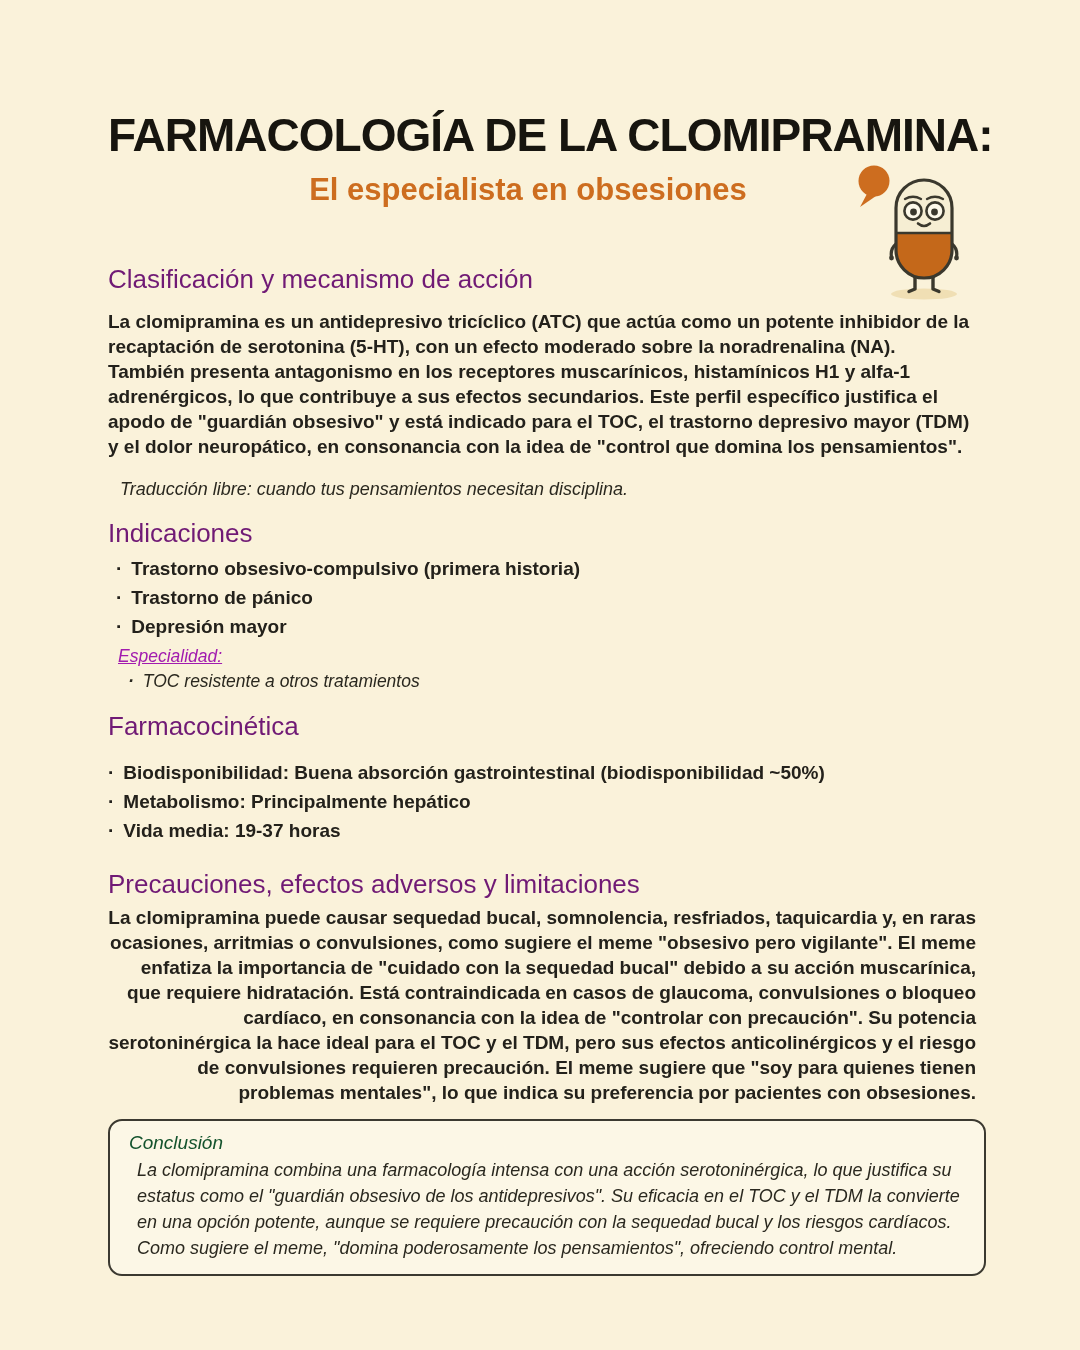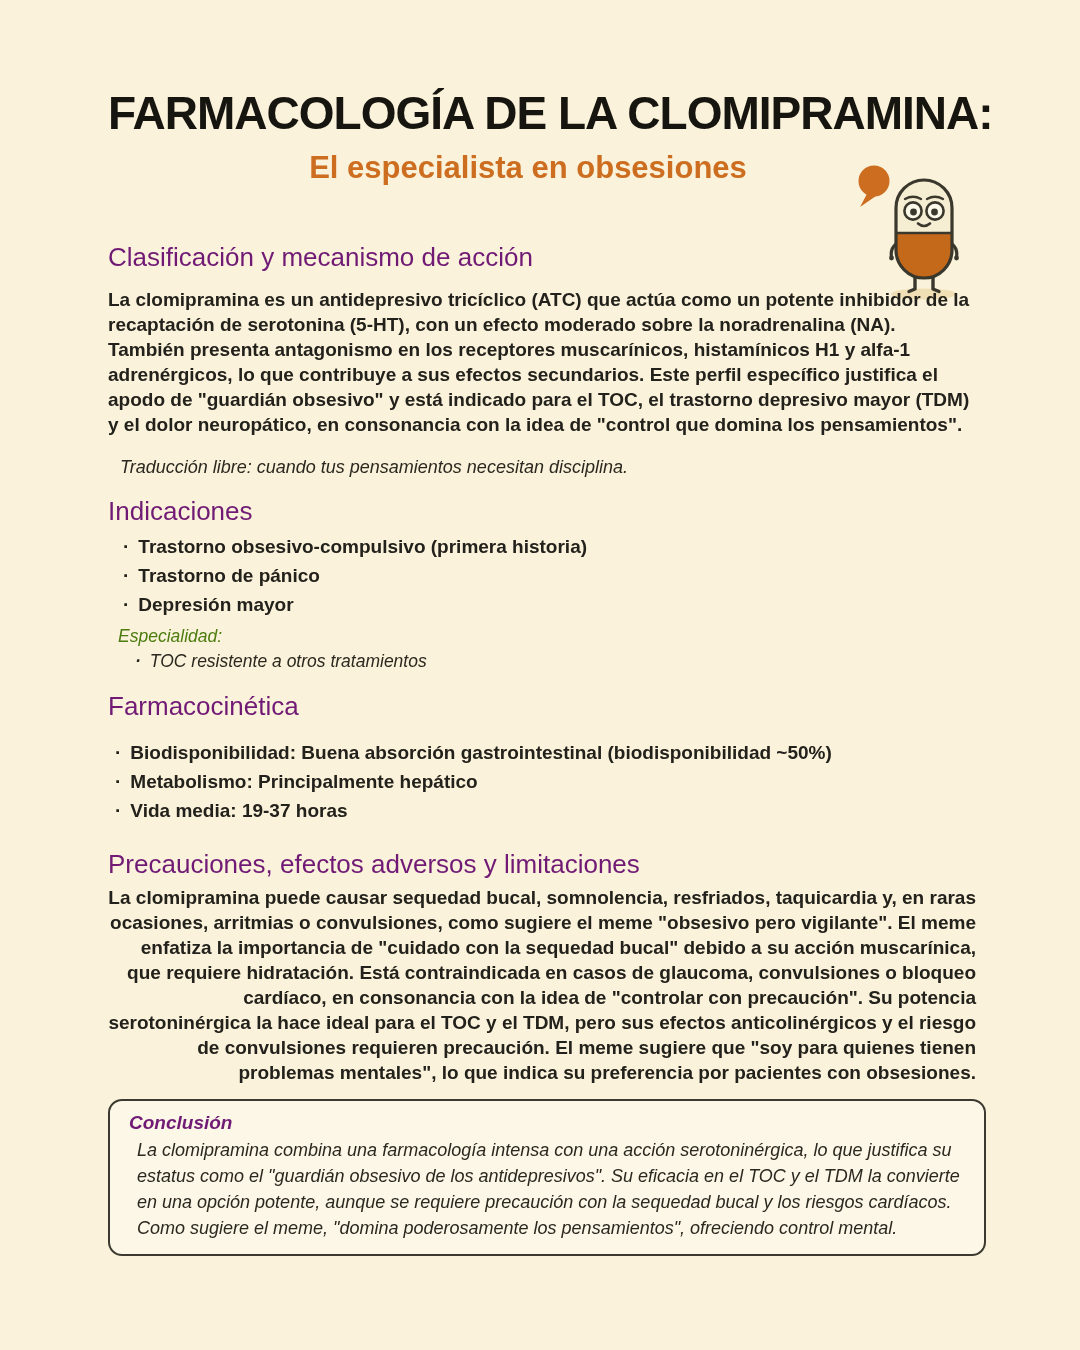--- a/index.html
+++ b/index.html
@@ -8,21 +8,21 @@
     width: 1080px;
     height: 1350px;
     background: #faf2da;
     font-family: "Liberation Sans", sans-serif;
     color: #23211b;
     overflow: hidden;
   }
   .content {
     position: absolute;
     left: 108px;
-    top: 86px;
+    top: 108px;
     width: 868px;
   }
   h1.title {
     margin: 0;
     font-size: 46px;
     line-height: 1.18;
     font-weight: 800;
     letter-spacing: -1px;
     color: #17150f;
     white-space: nowrap;
@@ -53,41 +53,42 @@
     font-size: 18px;
     font-style: italic;
     font-weight: 500;
     color: #2a281f;
   }
   .sec-classification { margin-top: 56px; }
   .sec-classification p.body { margin-top: 14px; }
 
   .sec-indications { margin-top: 18px; }
   ul.plain {
-    margin: 7px; padding: 0; list-style: none;
+    margin: 0; padding: 0; list-style: none;
   }
   ul.ind-list { margin-top: 5px; padding-left: 8px; }
   ul.ind-list li,
   ul.pk-list li {
     font-size: 19px;
     font-weight: 600;
     line-height: 29px;
     color: #23211b;
   }
   ul.plain li::before {
     content: "\00B7";
     font-weight: 800;
     margin-right: 9px;
   }
   .specialty { margin-top: 5px; padding-left: 10px; }
   .specialty-label {
     font-size: 17.5px;
     font-style: italic;
     font-weight: 500;
-    color: #4d7c0f;
+    color: #a21caf;
+    text-decoration: underline;
   }
   ul.specialty-list { padding-left: 10px; margin-top: 2px; }
   ul.specialty-list li {
     font-size: 17.5px;
     font-style: italic;
     font-weight: 500;
     line-height: 24px;
     color: #2a281f;
   }
 
@@ -100,23 +101,23 @@
   .conclusion-box {
     margin-top: 14px;
     width: 836px;
     background: #fcf7e6;
     border: 2px solid #3b3930;
     border-radius: 14px;
     padding: 11px 19px 13px 19px;
   }
   .conclusion-title {
     font-size: 19px;
-    font-weight: 700;
-    font-style: italic;
-    color: #701a75;
+    font-weight: 400;
+    font-style: italic;
+    color: #14532d;
   }
   .conclusion-body {
     margin: 3px 0 0 8px;
     font-size: 18px;
     font-style: italic;
     font-weight: 500;
     line-height: 26px;
     color: #2a281f;
   }
 

